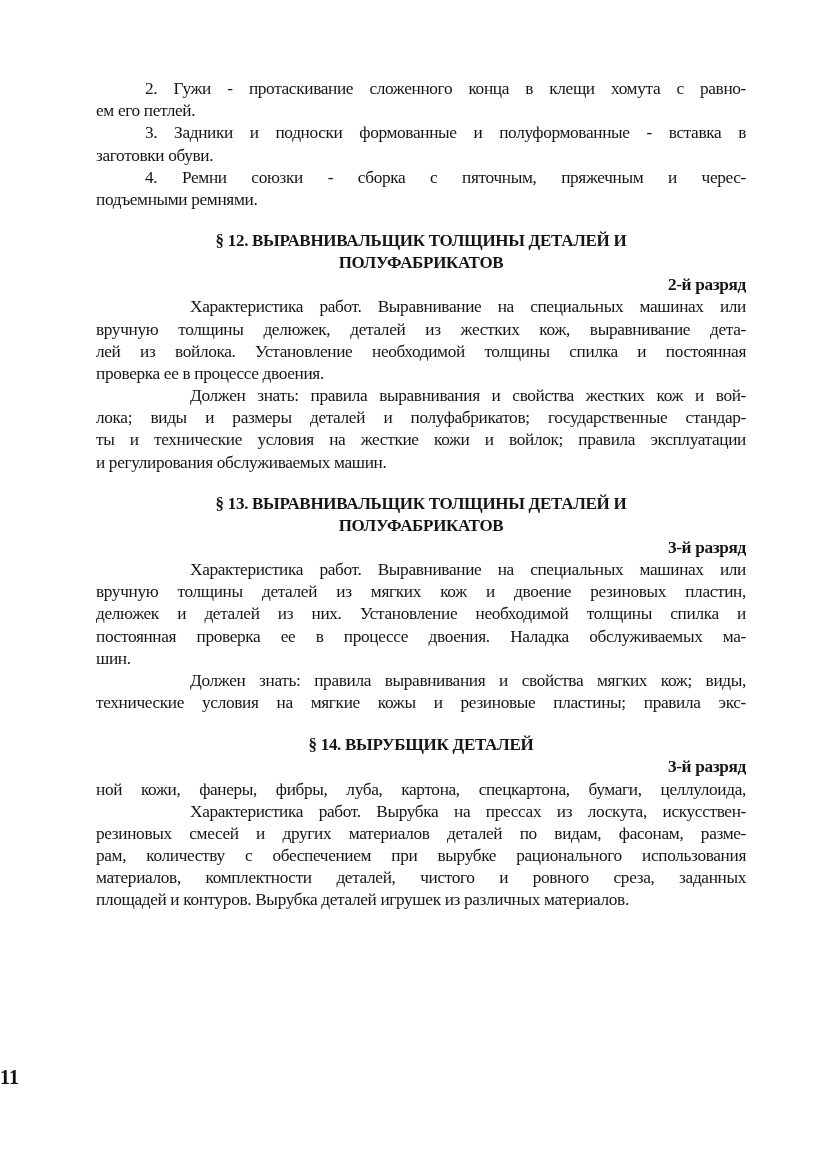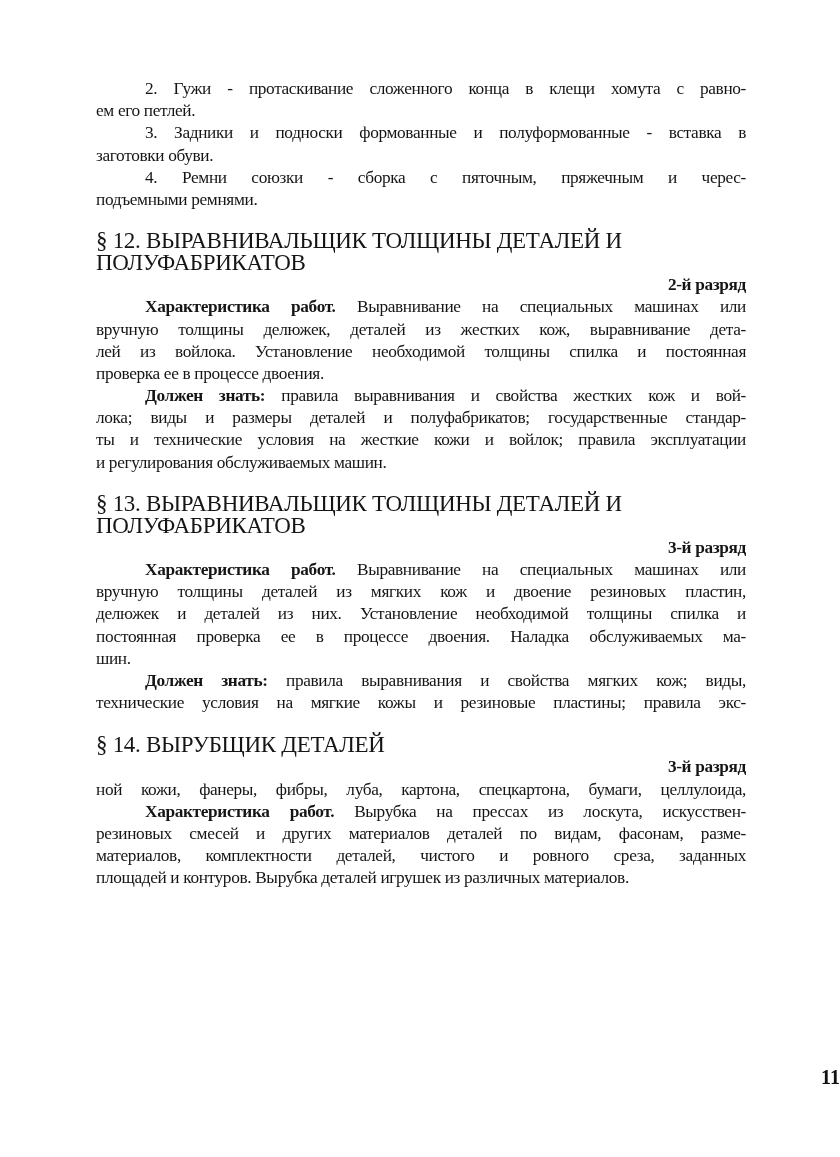--- a/index.html
+++ b/index.html
@@ -31,51 +31,52 @@
       text-align-last: justify;
       height: 22.2px;
     }
     .line.last {
       text-align-last: left;
     }
     .indent {
       padding-left: 49px;
     }
     .heading {
-      font-weight: normal;
-      text-align: left;
-      font-size: 23px;
+      font-weight: bold;
+      text-align: center;
+      font-size: 17px;
       line-height: 22px;
       letter-spacing: -0.3px;
     }
     .heading .hline {
       display: block;
       white-space: nowrap;
     }
     .grade {
       font-weight: bold;
       text-align: right;
       display: block;
       height: 22.2px;
     }
     .lead {
-      font-weight: bold;
+      font-weight: normal;
+      margin-left: 45px;
     }
     .sec-gap {
       height: 19px;
     }
     .sec-gap-sm {
       height: 20px;
     }
     .page-number {
       position: absolute;
       left: 0;
       width: 840px;
       top: 1066px;
-      text-align: right;
+      text-align: left;
       font-family: "Liberation Serif", serif;
       font-weight: bold;
       font-size: 20px;
       color: #111;
     }
   </style>
 </head>
 <body>
 
 <div class="page">
@@ -140,20 +141,21 @@
 
   <div>
     <div class="heading">
       <span class="hline">§ 14. ВЫРУБЩИК ДЕТАЛЕЙ</span>
     </div>
     <span class="grade">3-й разряд</span>
     <div>
       <span class="line">ной кожи, фанеры, фибры, луба, картона, спецкартона, бумаги, целлулоида,</span>
       <span class="line indent"><span class="lead">Характеристика работ.</span><span> Вырубка на прессах из лоскута, искусствен-</span></span>
       <span class="line">резиновых смесей и других материалов деталей по видам, фасонам, разме-</span>
+      <span class="line">рам, количеству с обеспечением при вырубке рационального использования</span>
       <span class="line">материалов, комплектности деталей, чистого и ровного среза, заданных</span>
       <span class="line last">площадей и контуров. Вырубка деталей игрушек из различных материалов.</span>
     </div>
   </div>
 
 </div>
 
 <div class="page-number">11</div>
 
 </body></html>

